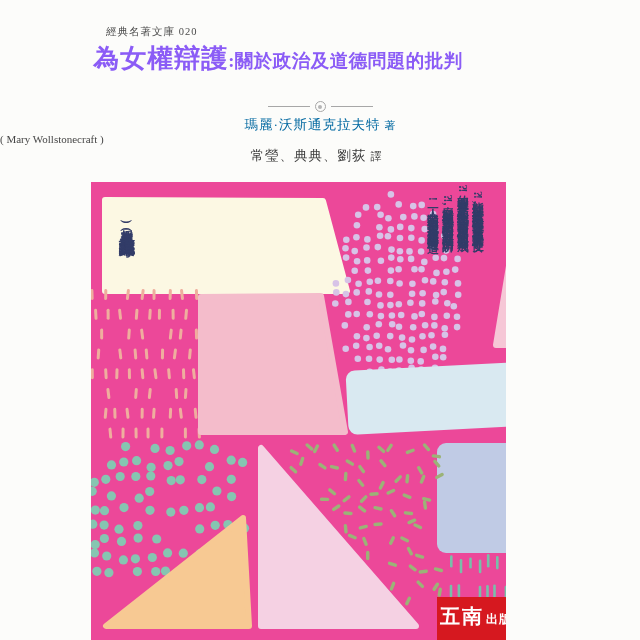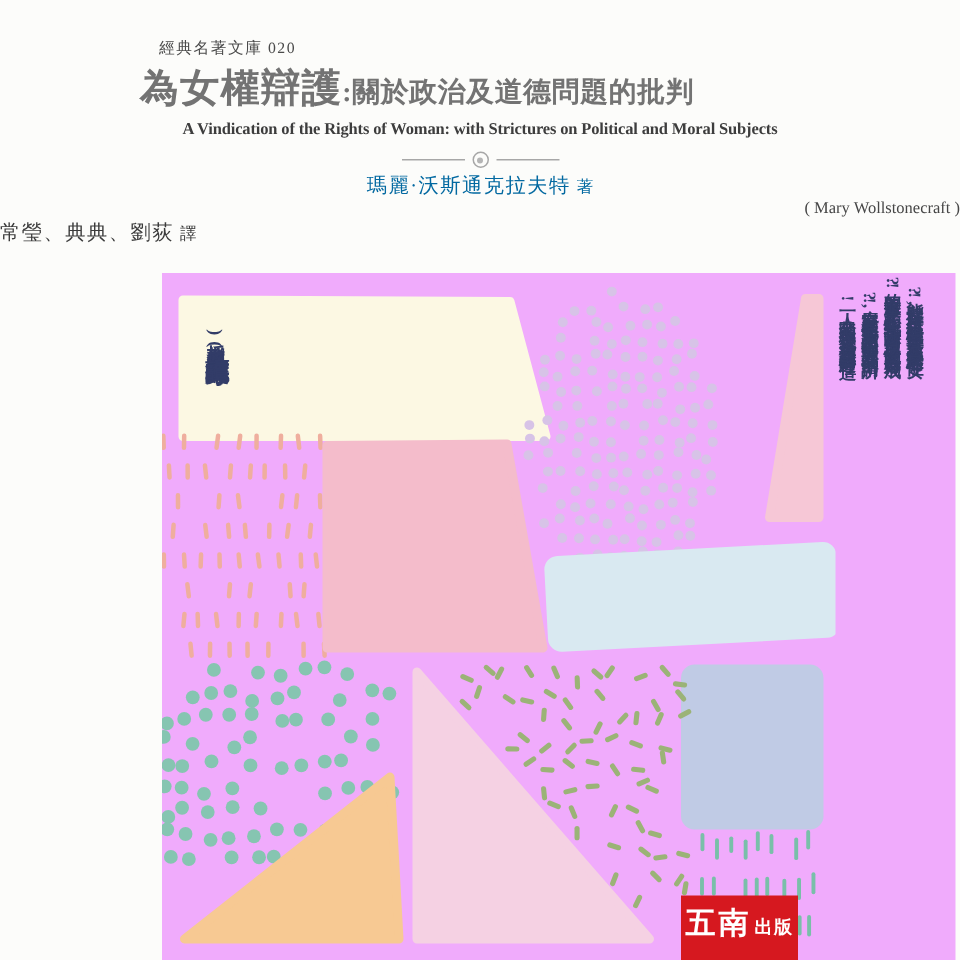--- a/index.html
+++ b/index.html
@@ -1,38 +1,38 @@
 <!DOCTYPE html>
 <html><head>
 <meta charset="utf-8">
 <style>
   html,body{margin:0;padding:0;background:#ffffff;}
   .page{position:relative;width:640px;height:640px;background:#FCFCFA;overflow:hidden;
         font-family:"Liberation Serif","DejaVu Serif",serif;}
   
   .top{position:absolute;left:0;top:0;width:640px;height:182px;}
   .series{position:absolute;left:106px;top:25px;font-size:10.5px;letter-spacing:1px;color:#4a4a4a;}
-  .title{position:absolute;left:0;top:46px;width:556px;text-align:center;color:#737373;
+  .title{position:absolute;left:0;top:46px;width:556px;text-align:center;color:#8b5cf6;
          font-weight:bold;line-height:1;white-space:nowrap;}
   .title .main{font-size:26px;letter-spacing:1px;}
   .title .sub{font-size:18.5px;letter-spacing:0.5px;}
   .title-en{position:absolute;left:0;top:80px;width:640px;text-align:center;font-size:11px;
             font-weight:bold;color:#3d3d3d;letter-spacing:-0.1px;white-space:nowrap;}
   .divider{position:absolute;left:0;top:101px;width:640px;display:flex;align-items:center;justify-content:center;}
   .div-line{width:42px;height:1px;background:#a7a7a7;}
   .div-orn{width:9px;height:9px;border:1px solid #a7a7a7;border-radius:50%;margin:0 5px;position:relative;}
   .div-orn::after{content:"";position:absolute;left:2.5px;top:2.5px;width:4px;height:4px;border-radius:50%;background:#b5b5b5;}
   .author-line{position:absolute;left:0;top:115px;width:640px;text-align:center;color:#0369a1;white-space:nowrap;}
   .author-line .nm{font-size:13.5px;letter-spacing:1px;}
   .role{font-size:11px;margin-left:4px;}
-  .author-en{position:absolute;left:0;top:133px;width:640px;text-align:right;font-size:11px;color:#464646;}
-  .trans-line{position:absolute;left:0;top:146px;width:632px;color:#3b3b3b;white-space:nowrap;}
+  .author-en{position:absolute;left:0;top:133px;width:640px;text-align:left;font-size:11px;color:#464646;}
+  .trans-line{position:absolute;left:0;top:146px;width:632px;text-align:center;color:#3b3b3b;white-space:nowrap;}
   .trans-line .nm{font-size:13.5px;letter-spacing:1px;}
   
-  .art{position:absolute;left:108px;top:182px;width:529px;height:458px;background:#f0abfc;overflow:hidden;}
+  .art{position:absolute;left:91px;top:182px;width:415px;height:458px;background:#ec4899;overflow:hidden;}
   .art svg{position:absolute;left:0;top:0;}
   .soft{stroke-linejoin:round;stroke-width:6;}
   .vtext{writing-mode:vertical-rl;text-orientation:mixed;color:#323C68;
          font-family:"Liberation Serif","DejaVu Serif",serif;}
   .reader-note{position:absolute;left:26px;top:44px;height:424px;line-height:20px;}
   .reader-note .big{font-size:16px;letter-spacing:0.5px;font-weight:bold;}
   .reader-note .small{font-size:12px;letter-spacing:-1px;font-weight:bold;}
   .reader-note .tail{font-size:16px;letter-spacing:-1px;font-weight:bold;}
   .quotes{position:absolute;right:21px;top:50px;height:304px;}
   .quotes p{margin:0;font-size:11.5px;line-height:15px;letter-spacing:-1.8px;font-weight:bold;}
@@ -46,21 +46,20 @@
 
 <div class="page">
 
   <div class="top">
     <div class="series">經典名著文庫 020</div>
 
     <div class="title">
       <span class="main">為女權辯護</span><span class="sub">:關於政治及道德問題的批判</span>
     </div>
 
-    <div class="title-en">A Vindication of the Rights of Woman: with Strictures on Political and Moral Subjects</div>
 
     <div class="divider">
       <span class="div-line"></span>
       <span class="div-orn"></span>
       <span class="div-line"></span>
     </div>
 
     <div class="author-line">
       <span class="nm">瑪麗·沃斯通克拉夫特</span><span class="role">著</span>
     </div>

